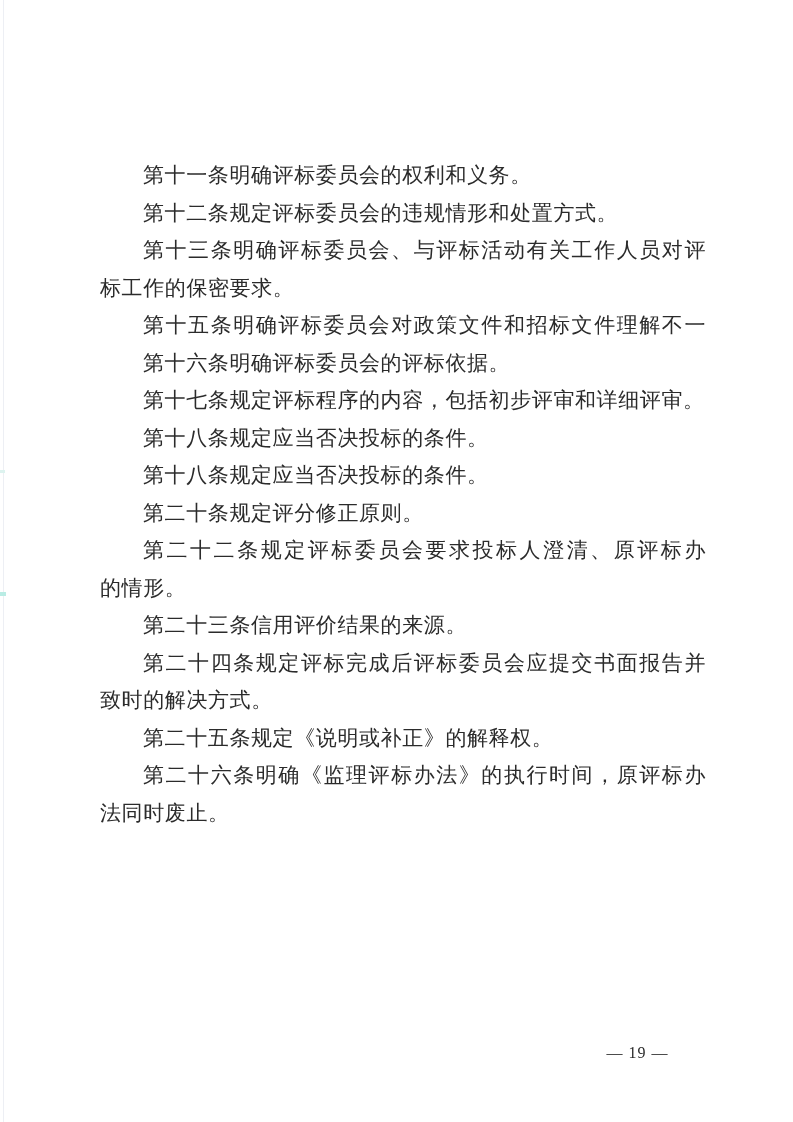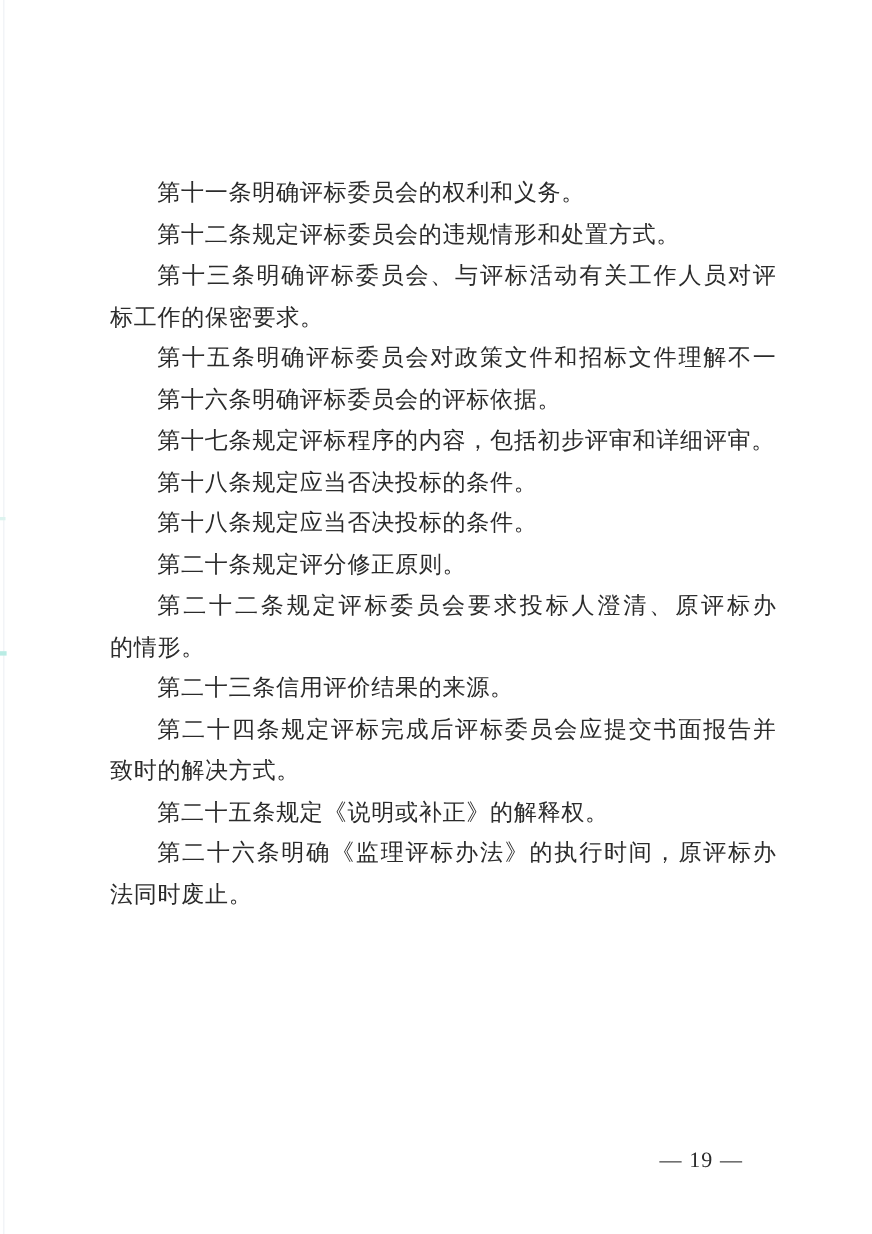--- a/index.html
+++ b/index.html
@@ -61,21 +61,21 @@
   .fill {
     text-align: justify;
     text-align-last: justify;
   }
   .footer-page-number {
     position: absolute;
     left: 555px;
     top: 1044px;
     width: 165px;
     text-align: center;
-    font-size: 20px;
+    font-size: 16px;
     letter-spacing: 1px;
     color: #2b2b2b;
   }
 </style>
 </head>
 <body>
 
 <div class="page">
 
   <div class="scan-line"></div>

